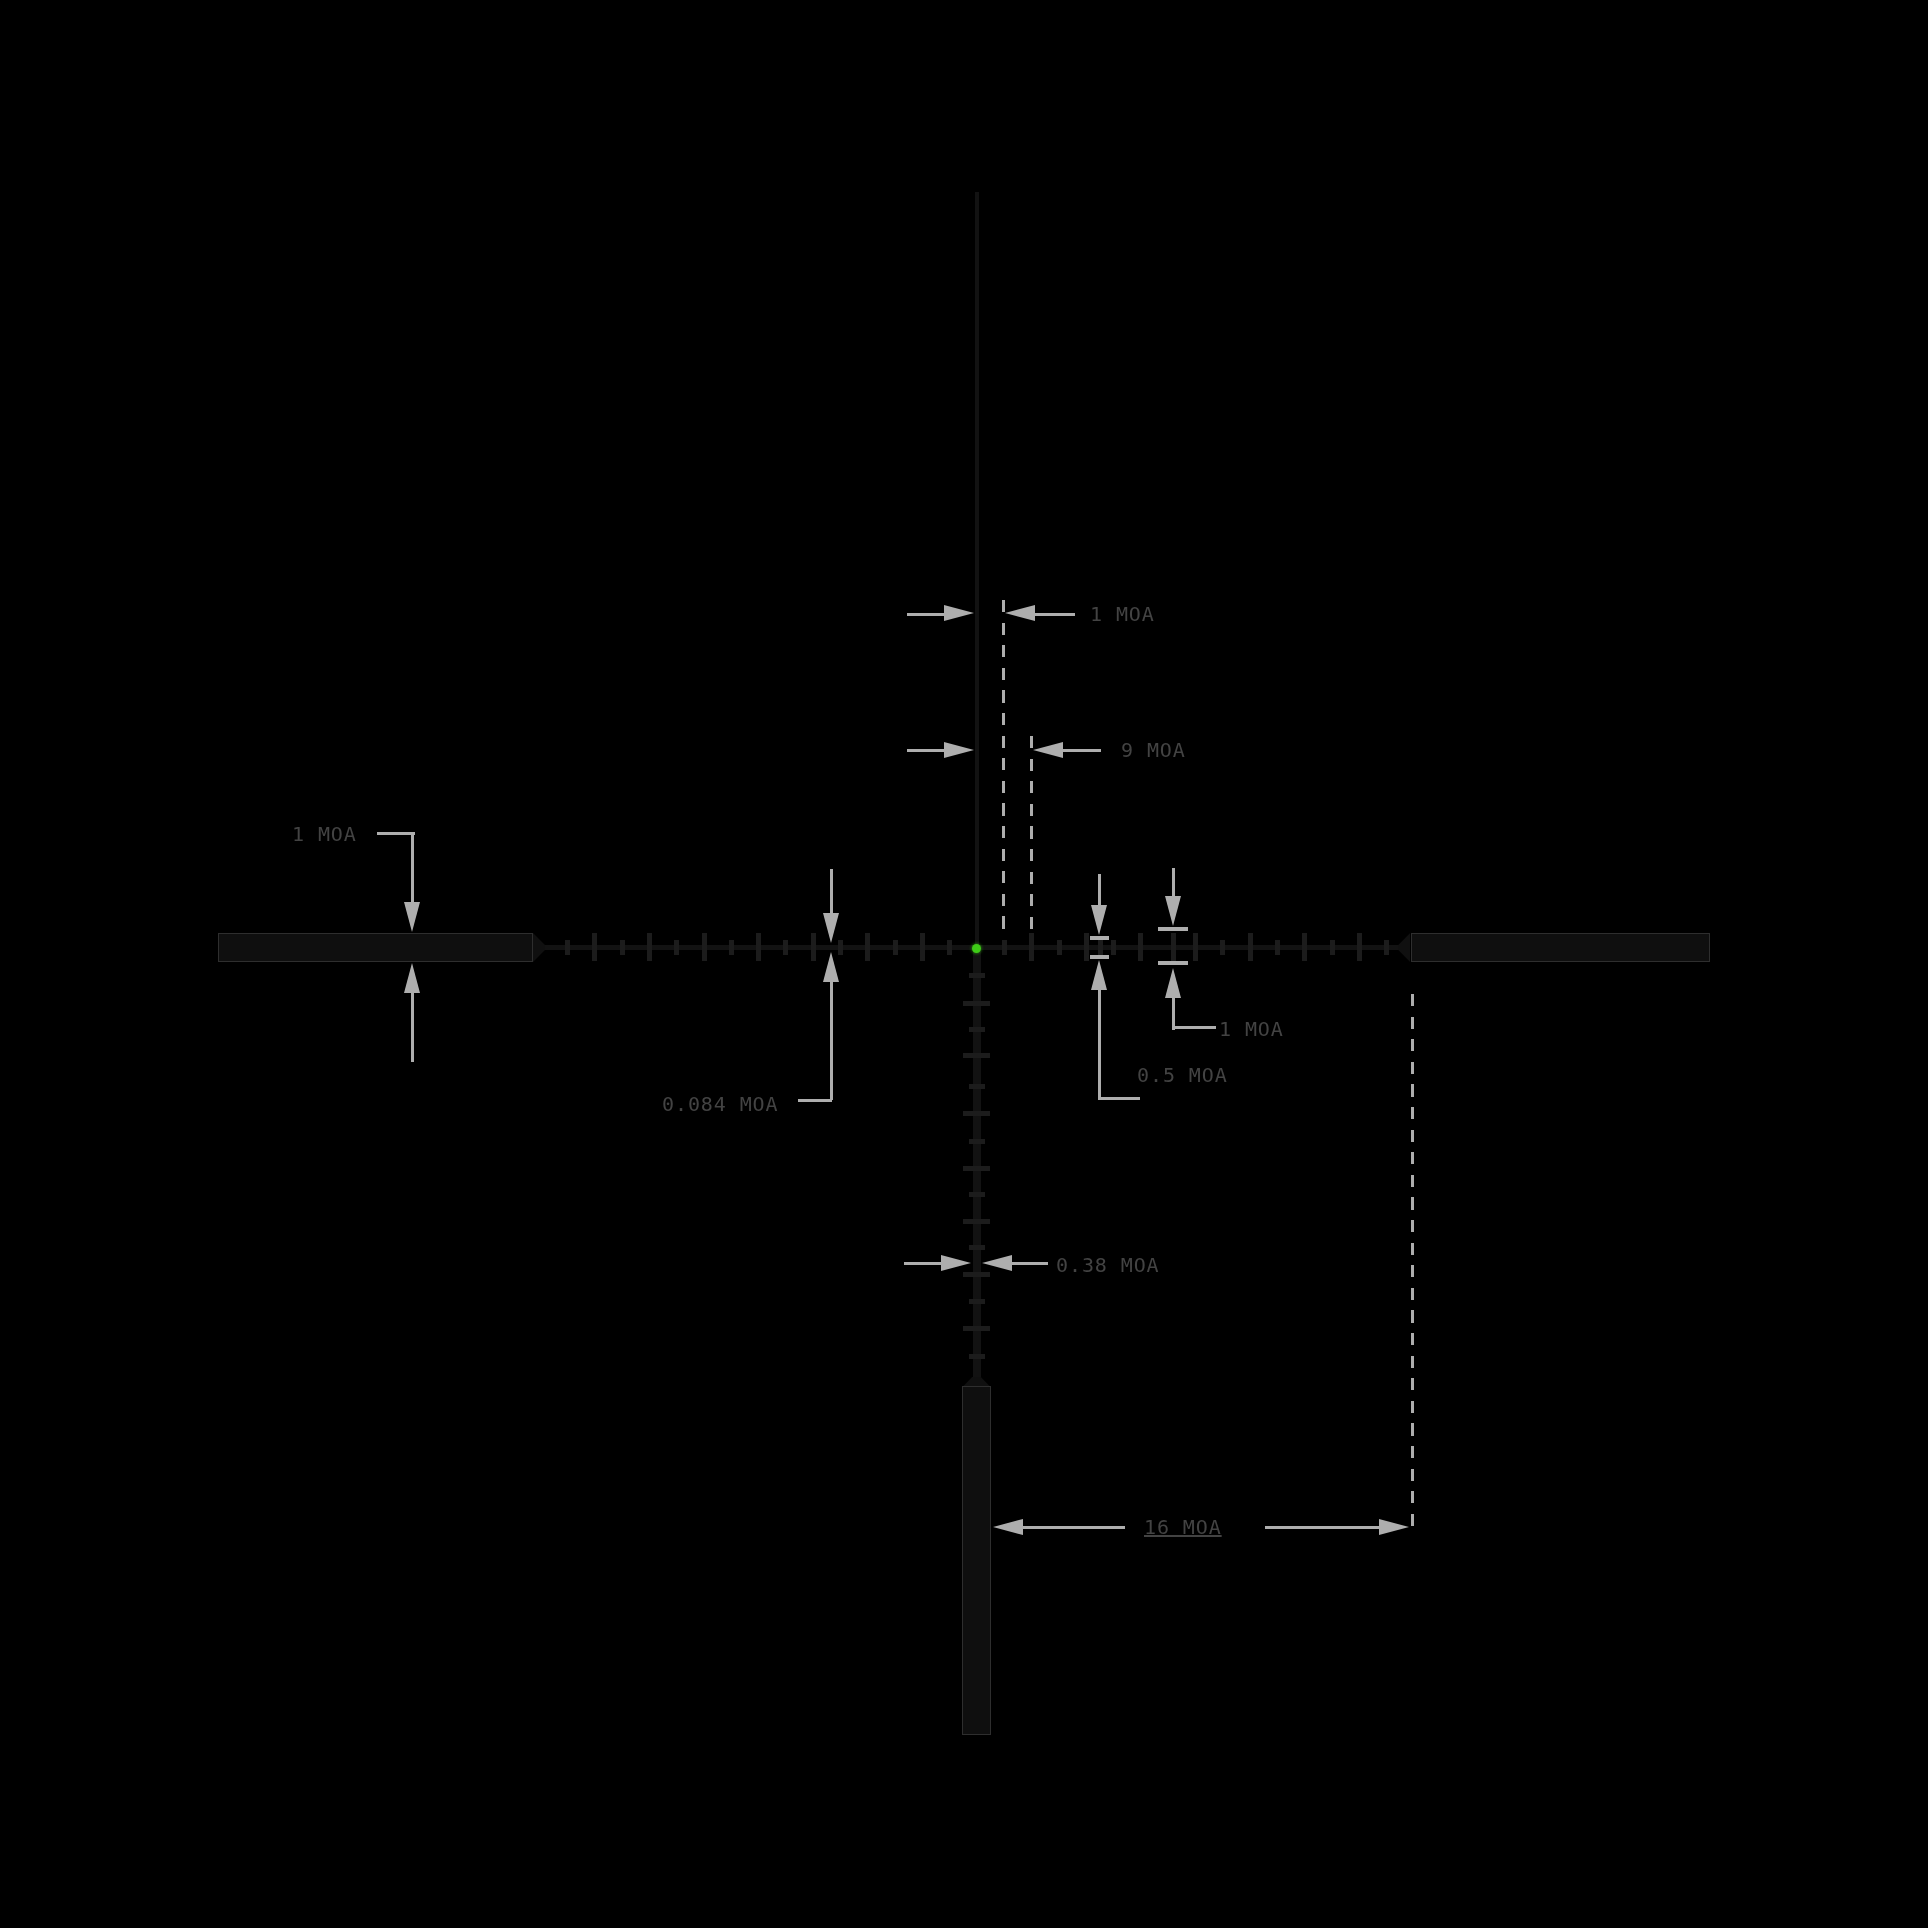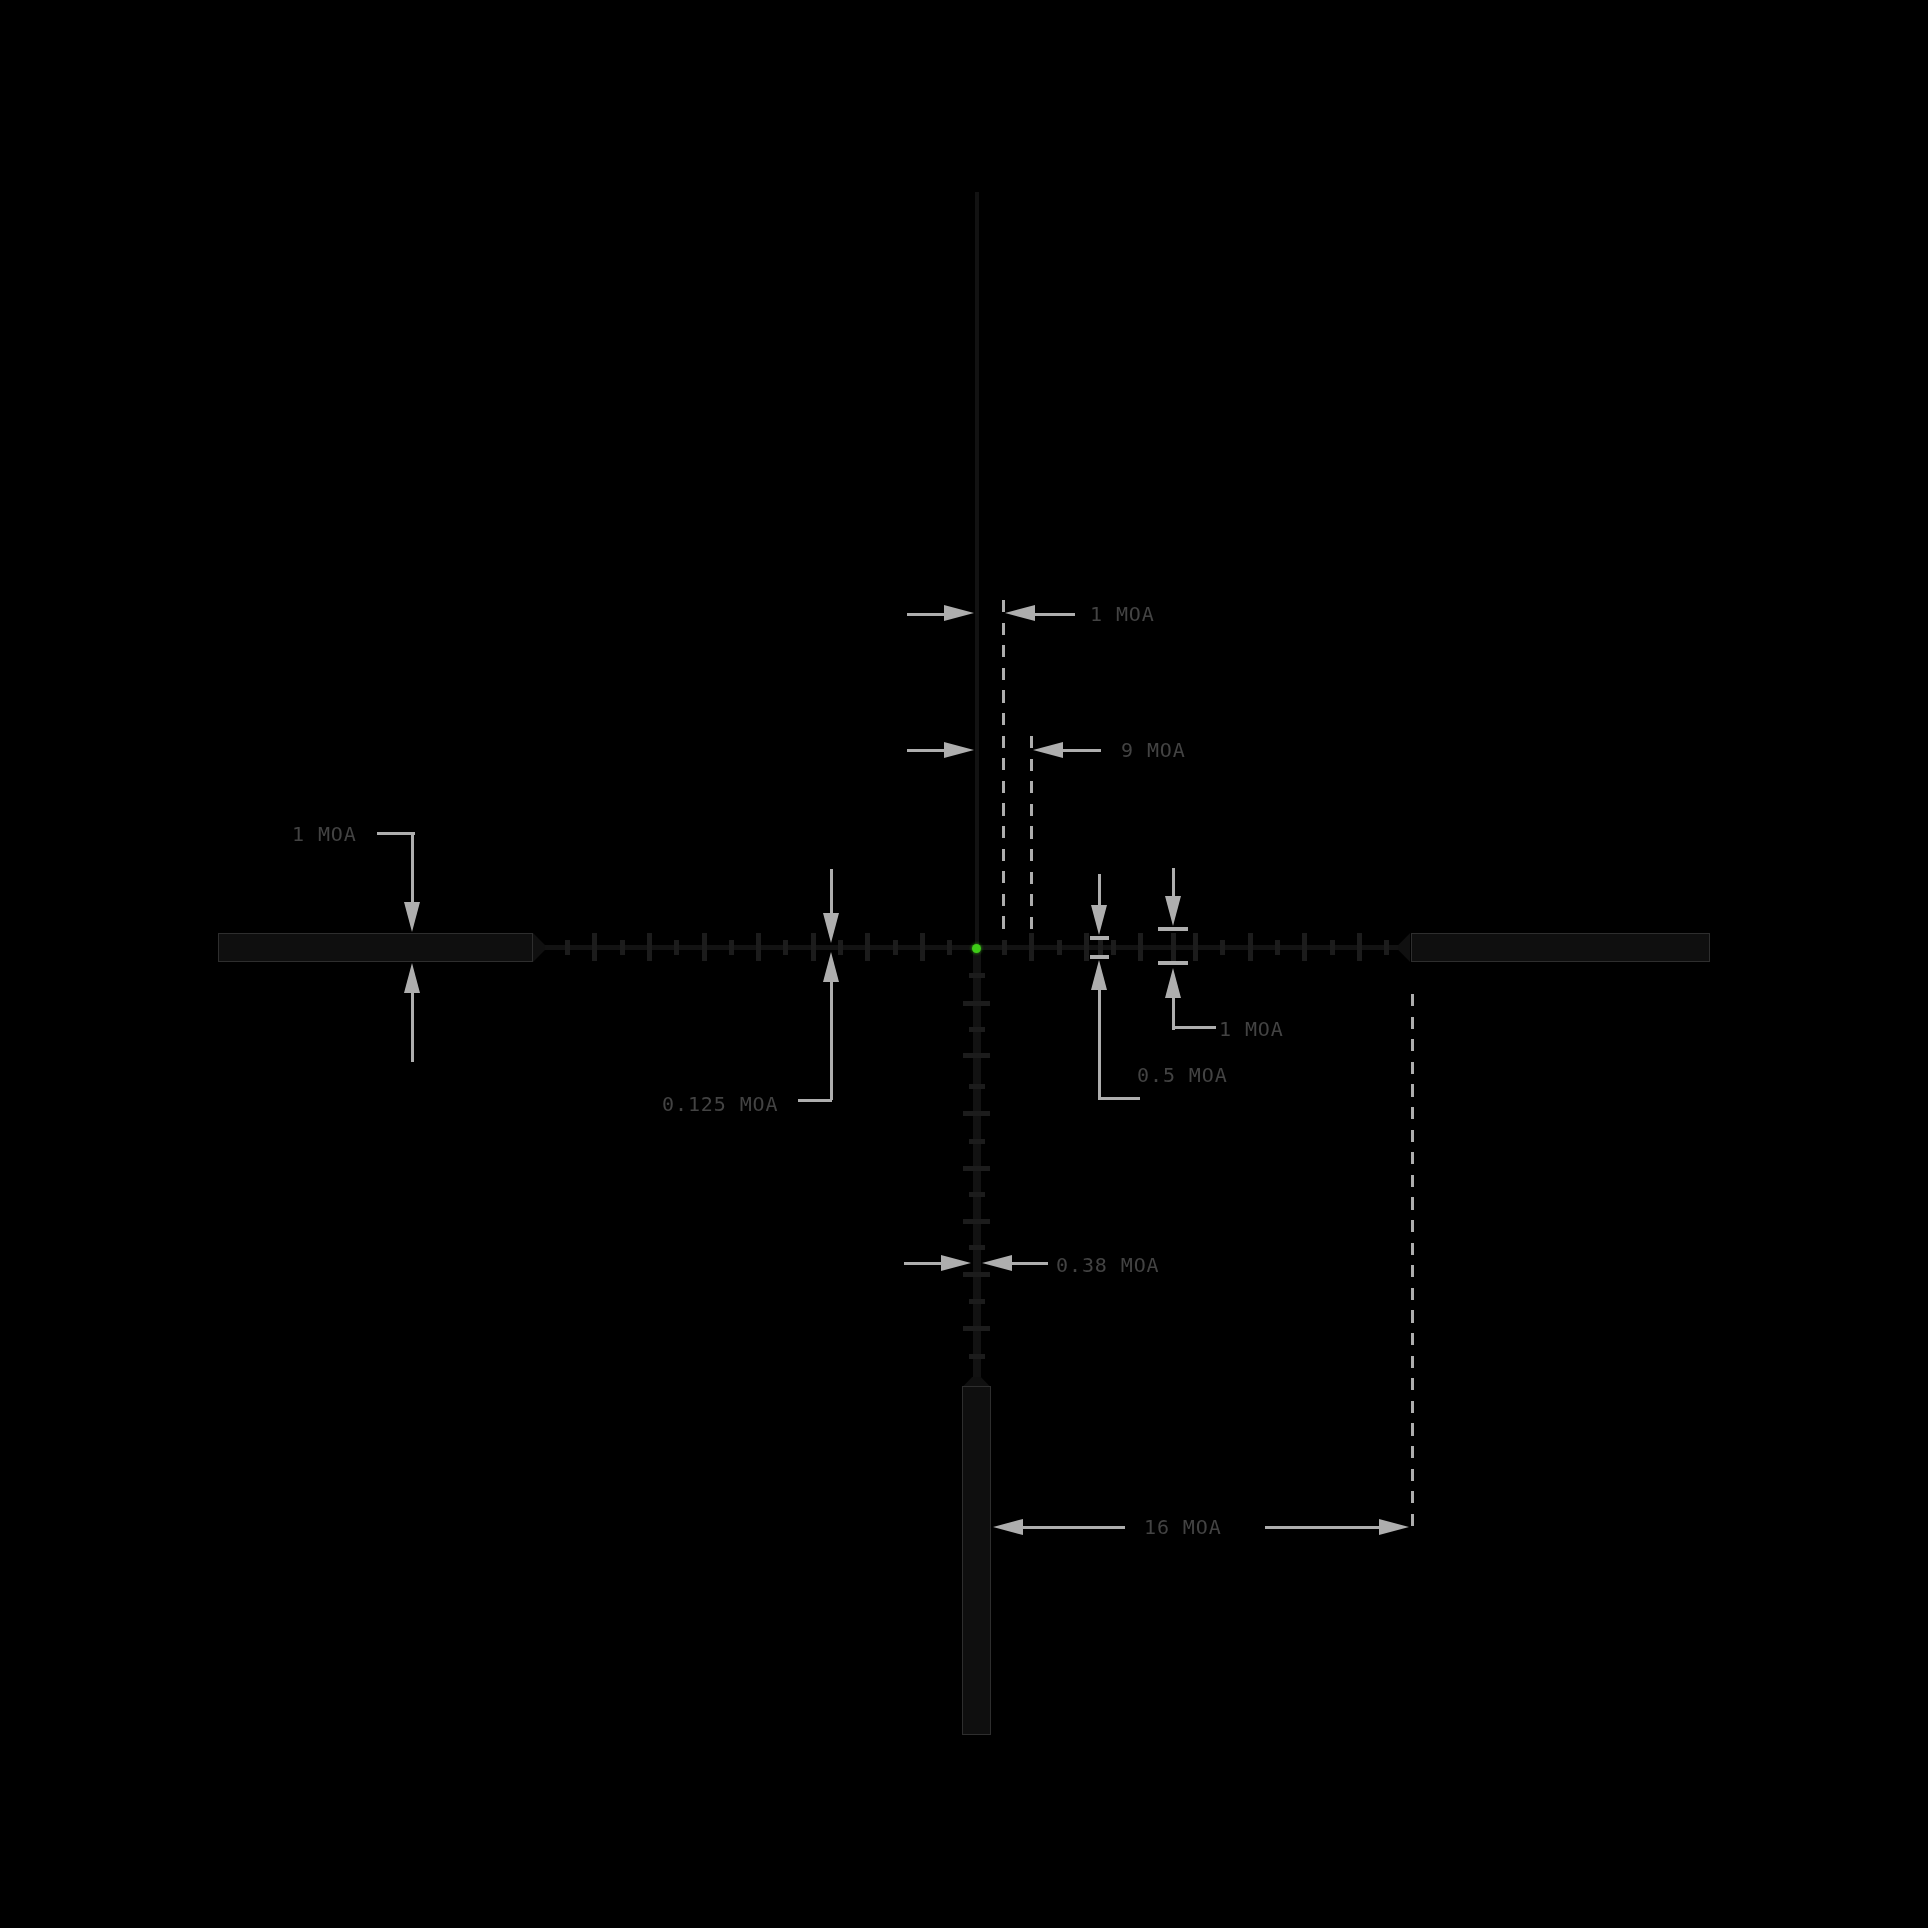--- a/index.html
+++ b/index.html
@@ -48,25 +48,25 @@
 
   <div class="dot" style="left:972px;top:944px;"></div>
 
   <div class="dashv" style="left:1002px;top:600px;height:339px;"></div>
   <div class="dashv" style="left:1030px;top:736px;height:194px;"></div>
   <div class="dashv" style="left:1411px;top:994px;height:542px;"></div>
 
   <div class="lbl" style="left:1090px;top:599px;">1 MOA</div>
   <div class="lbl" style="left:1121px;top:735px;">9 MOA</div>
   <div class="lbl" style="left:292px;top:819px;">1 MOA</div>
-  <div class="lbl" style="left:662px;top:1089px;">0.125 MOA</div>
+  <div class="lbl" style="left:662px;top:1089px;">0.084 MOA</div>
   <div class="lbl" style="left:1219px;top:1014px;">1 MOA</div>
   <div class="lbl" style="left:1137px;top:1060px;">0.5 MOA</div>
   <div class="lbl" style="left:1056px;top:1250px;">0.38 MOA</div>
-  <div class="lbl" style="left:1144px;top:1512px;">16 MOA</div>
+  <div class="lbl" style="left:1144px;top:1512px;text-decoration:underline;">16 MOA</div>
 
 <div class="tick" style="left: 947px; top: 940px; width: 4.7px; height: 15px;"></div>
     <div class="tick" style="left: 1002px; top: 940px; width: 4.7px; height: 15px;"></div>
     <div class="tick" style="left: 920px; top: 933px; width: 4.7px; height: 28px;"></div>
     <div class="tick" style="left: 1029px; top: 933px; width: 4.7px; height: 28px;"></div>
     <div class="tick" style="left: 893px; top: 940px; width: 4.7px; height: 15px;"></div>
     <div class="tick" style="left: 1057px; top: 940px; width: 4.7px; height: 15px;"></div>
     <div class="tick" style="left: 865px; top: 933px; width: 4.7px; height: 28px;"></div>
     <div class="tick" style="left: 1084px; top: 933px; width: 4.7px; height: 28px;"></div>
     <div class="tick" style="left: 838px; top: 940px; width: 4.7px; height: 15px;"></div>

